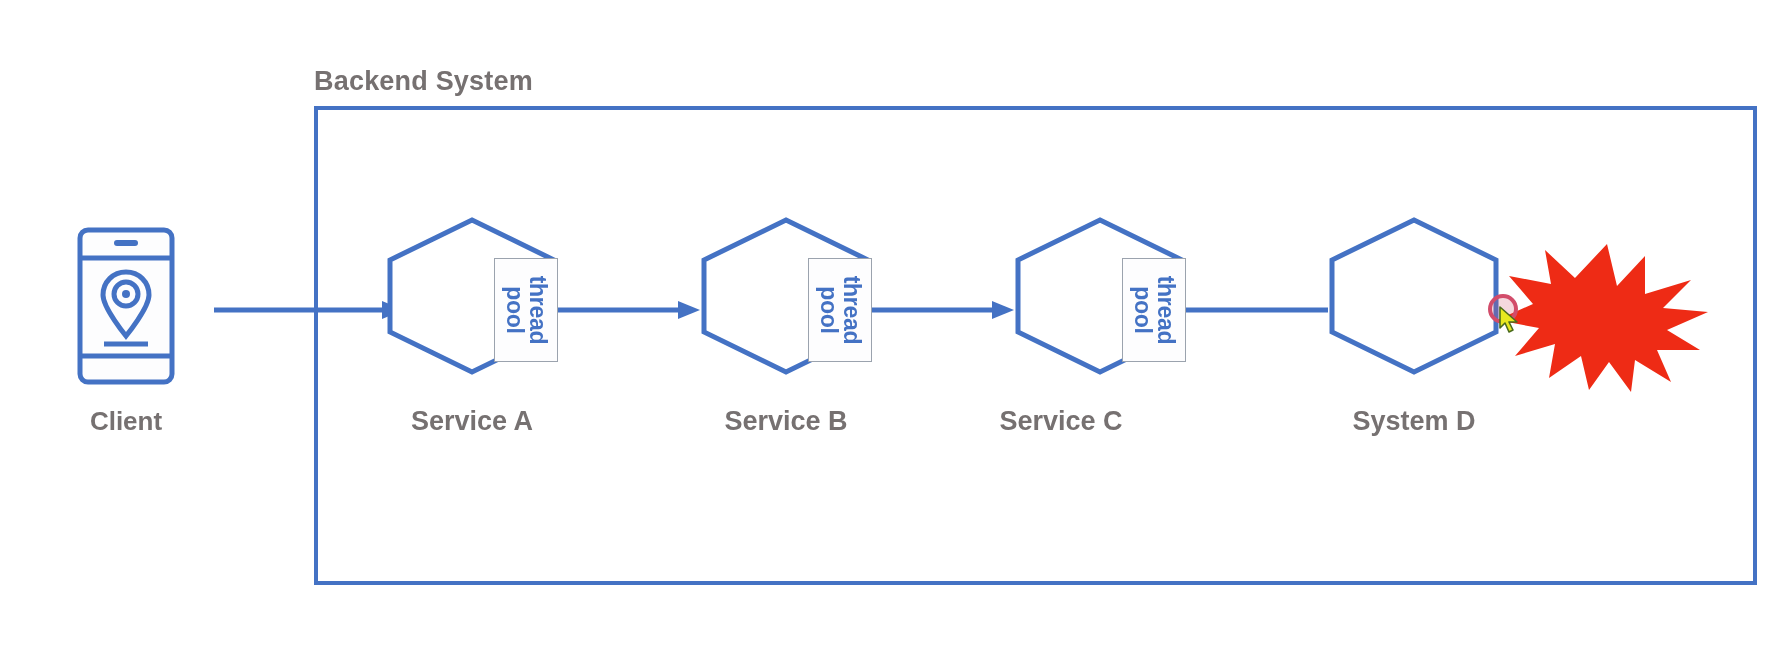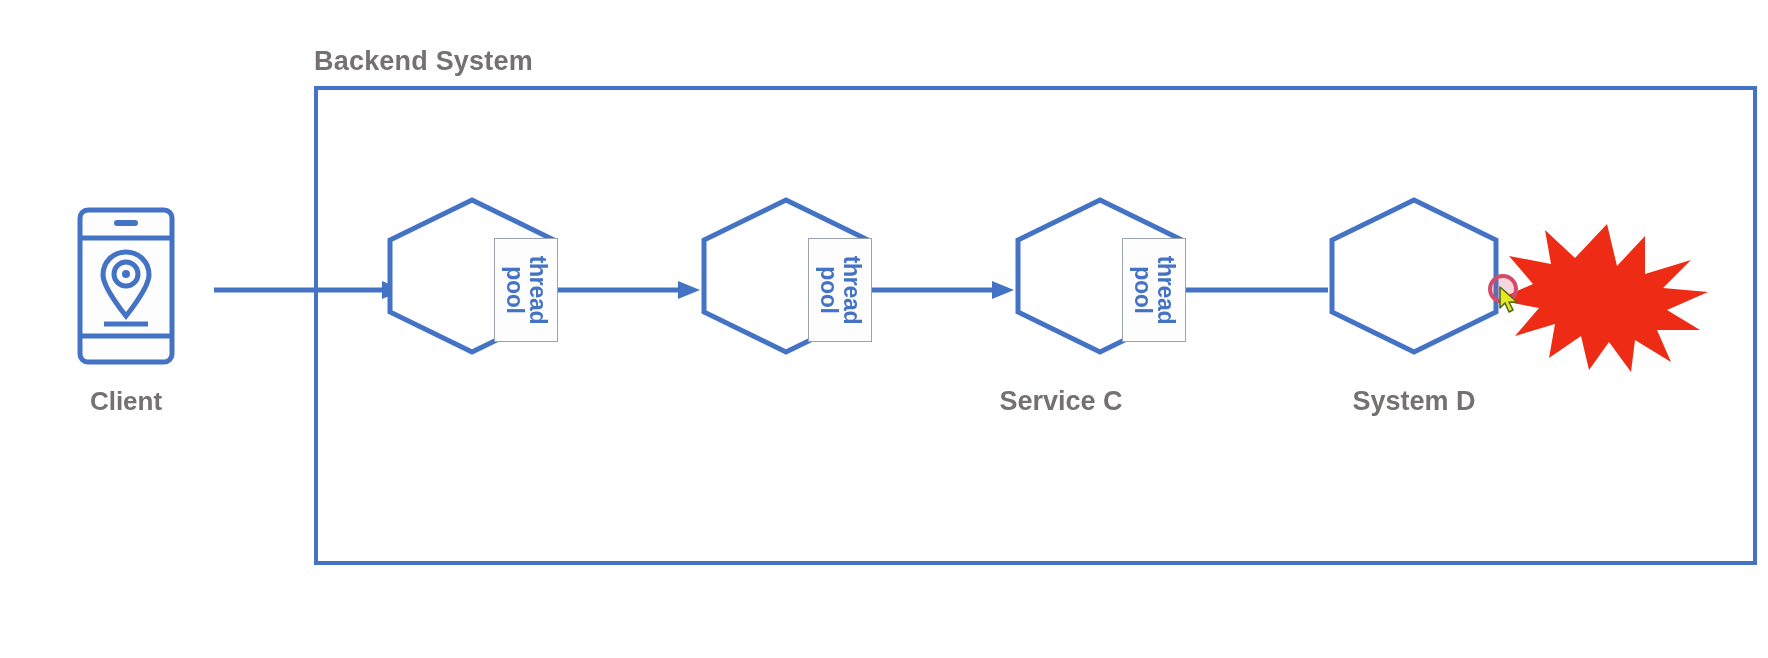--- a/index.html
+++ b/index.html
@@ -11,20 +11,21 @@
     width: 1768px;
     height: 658px;
     font-family: "Liberation Sans", sans-serif;
     overflow: hidden;
   }
   #canvas {
     position: relative;
     width: 1768px;
     height: 536px;
     background: #ffffff;
+    margin-top: 20px;
   }
 
   
   #backend-frame {
     position: absolute;
     left: 314px;
     top: 86px;
     width: 1443px;
     height: 479px;
     border: 4px solid #4472C4;
@@ -186,39 +187,41 @@
     <svg width="172" height="160" viewBox="0 0 172 160">
       <polygon points="86,4 168,44 168,116 86,156 4,116 4,44" fill="#FFFFFF" stroke="#4472C4" stroke-width="5"></polygon>
     </svg>
   </div>
   <div class="pool-box" style="left:494px;">
     <div class="pool-text">
       <span>thread</span><br>
       <span>pool</span>
     </div>
   </div>
+  <div class="node-label" style="left:357px;">Service A</div>
 
   <div class="arrow" style="left:558px; top:279px; width:142px;">
     <svg width="142" height="22" viewBox="0 0 142 22">
       <line x1="0" y1="11" x2="124" y2="11" stroke="#4472C4" stroke-width="5"></line>
       <polygon points="142,11 120,2 120,20" fill="#4472C4"></polygon>
     </svg>
   </div>
 
   <div class="node" style="left:700px;">
     <svg width="172" height="160" viewBox="0 0 172 160">
       <polygon points="86,4 168,44 168,116 86,156 4,116 4,44" fill="#FFFFFF" stroke="#4472C4" stroke-width="5"></polygon>
     </svg>
   </div>
   <div class="pool-box" style="left:808px;">
     <div class="pool-text">
       <span>thread</span><br>
       <span>pool</span>
     </div>
   </div>
+  <div class="node-label" style="left:671px;">Service B</div>
 
   <div class="arrow" style="left:872px; top:279px; width:142px;">
     <svg width="142" height="22" viewBox="0 0 142 22">
       <line x1="0" y1="11" x2="124" y2="11" stroke="#4472C4" stroke-width="5"></line>
       <polygon points="142,11 120,2 120,20" fill="#4472C4"></polygon>
     </svg>
   </div>
 
   <div class="node" style="left:1014px;">
     <svg width="172" height="160" viewBox="0 0 172 160">

